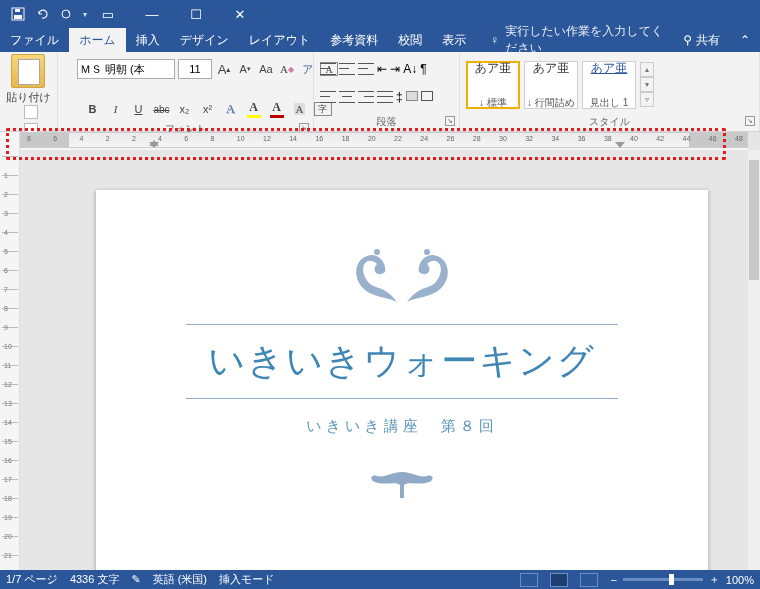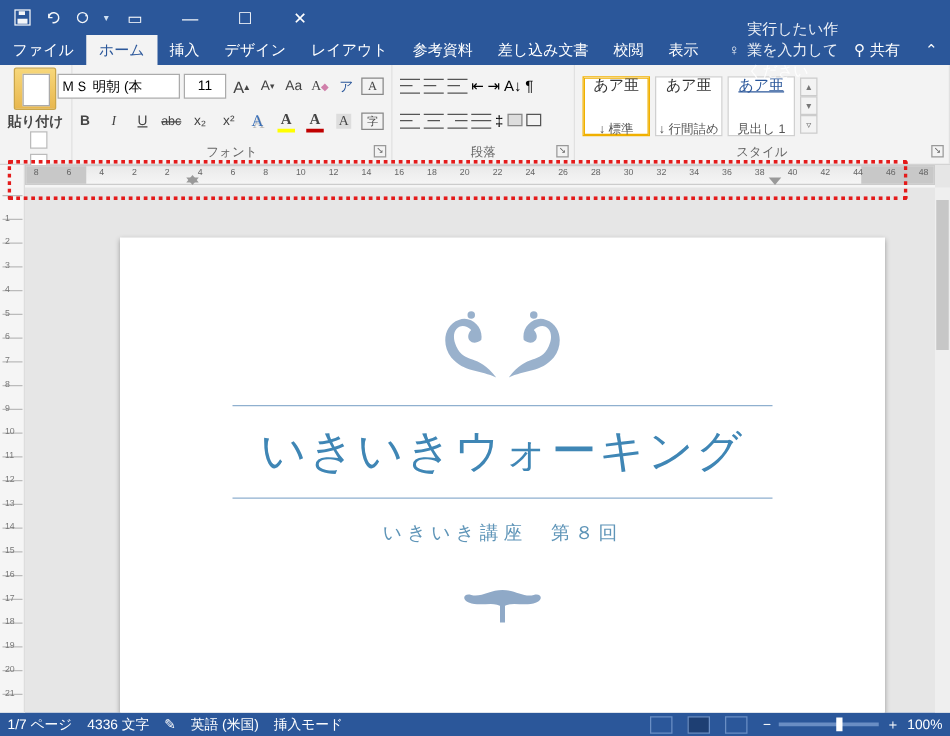--- a/index.html
+++ b/index.html
@@ -19,21 +19,21 @@
 .tabbar .share { display: flex; align-items: center; gap: 4px; padding: 0 10px; }
 .tabbar .chev { padding: 0 10px; display:flex; align-items:center;}
 
 .ribbon { height: 80px; background: #f3f3f3; border-bottom: 1px solid #d4d4d4; display: flex; }
 .grp { border-right: 1px solid #e1e1e1; padding: 2px 6px 0 6px; display: flex; flex-direction: column; }
 .grp .body { flex: 1; display: flex; align-items: center; }
 .grp .label { height: 16px; font-size: 10px; color: #666; text-align: center; border-top: 0; position: relative; }
 .grp .label .dlaunch { position: absolute; right: -2px; top: 1px; width: 10px; height: 10px; border: 1px solid #999; font-size: 7px; line-height: 8px; color: #666; }
 
 .clip { width: 58px; }
-.clip .body { flex-direction: column; align-items: center; justify-content: center; gap: 0; font-weight: bold; }
+.clip .body { flex-direction: column; align-items: center; justify-content: center; gap: 0; }
 .clip .paste { width: 34px; height: 34px; background: linear-gradient(#f7d77a,#e8b74e); border: 1px solid #caa64a; border-radius: 2px; position: relative; }
 .clip .paste:after { content:""; position:absolute; left:6px; top:4px; width:20px; height:24px; background:#fff; border:1px solid #aaa; }
 .clip .pastetxt { font-size: 11px; color:#444; margin-top:2px;}
 .clip-wrap{display:flex;}
 .clip-small{display:flex; flex-direction:column; gap:4px; justify-content:center; margin-left:4px;}
 .clip-small .ic{width:14px;height:14px;border:1px solid #bbb; background:#fff;}
 
 .font { width: 256px; }
 .font .row { display: flex; align-items: center; gap: 3px; }
 .font .row1 { height: 26px; }
@@ -140,21 +140,20 @@
   </div>
 </div>
 
 <div class="tabbar">
   <div class="tab">ファイル</div>
   <div class="tab active">ホーム</div>
   <div class="tab">挿入</div>
   <div class="tab">デザイン</div>
   <div class="tab">レイアウト</div>
   <div class="tab">参考資料</div>
-  <div class="tab">差し込み文書</div>
   <div class="tab">校閲</div>
   <div class="tab">表示</div>
   <div class="tell">
     <span>♀</span>
     <span>実行したい作業を入力してください</span>
   </div>
   <div class="share">
     <span>⚲</span>
     <span>共有</span>
   </div>
@@ -171,21 +170,21 @@
       <div class="clip-small">
         <div class="ic"></div>
         <div class="ic"></div>
         <div class="ic"></div>
       </div>
     </div>
     <div class="label"><span>クリップボード</span><span class="dlaunch">↘</span></div>
   </div>
 
   <div class="grp font">
-    <div class="body" style="flex-direction:column; align-items:flex-end; gap:2px; padding-top:2px;margin-left:44px;">
+    <div class="body" style="flex-direction:column; align-items:center; gap:14px; padding-top:2px;margin-left:44px;">
       <div class="row row1">
         <input class="ffamily" value="ＭＳ 明朝 (本" style="">
         <input class="fsize" value="11" style="">
         <span class="btn sup">A<span style="font-size:8px">▴</span></span>
         <span class="btn">A<span style="font-size:7px">▾</span></span>
         <span class="btn">Aa</span>
         <span class="btn">
             <span style="font-family:serif">A</span>
             <span style="color:#d07faa;font-size:8px">◆</span>
           </span>

